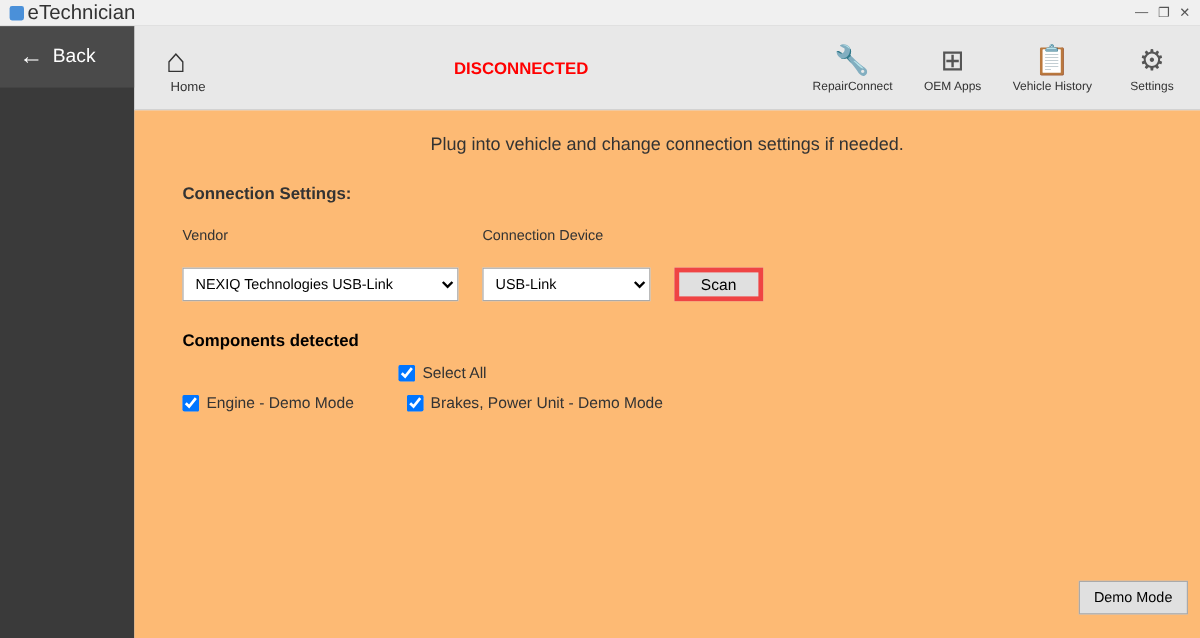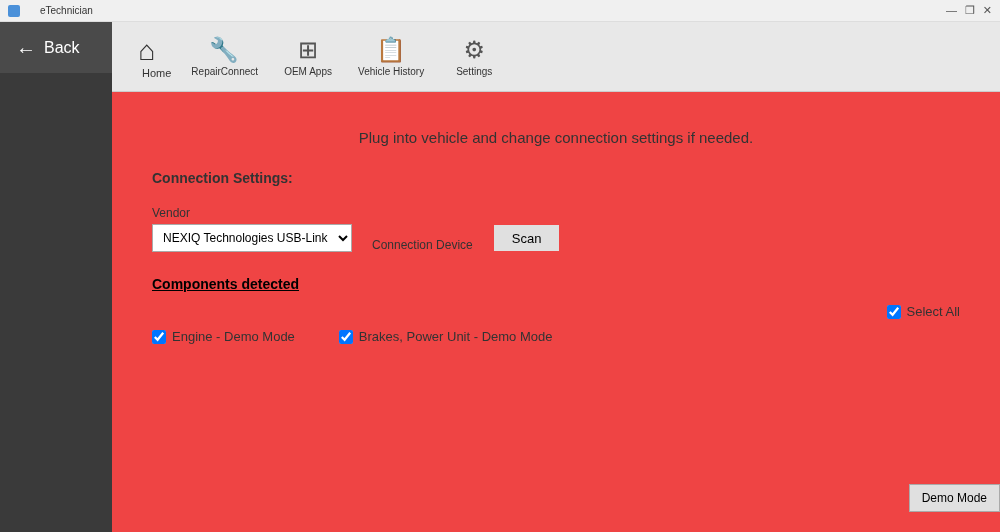--- a/index.html
+++ b/index.html
@@ -8,21 +8,21 @@
     
     #titlebar {
       height: 22px;
       background: #f0f0f0;
       display: flex;
       align-items: center;
       justify-content: space-between;
       padding: 0 8px;
       border-bottom: 1px solid #ddd;
     }
-    #titlebar .app-title { font-size: 10px; color: #333; display: flex; align-items: center; gap: 20px; }
+    #titlebar .app-title { font-size: 17px; color: #333; display: flex; align-items: center; gap: 3px; }
     #titlebar .app-title .app-icon { width: 12px; height: 12px; background: #4a90d9; border-radius: 2px; display: inline-flex; align-items: center; justify-content: center; }
     #titlebar .window-controls { display: flex; gap: 8px; }
     #titlebar .window-controls span { font-size: 11px; color: #555; cursor: pointer; }
 
     
     #app { display: flex; height: calc(532px - 22px); }
 
     
     #sidebar {
       width: 112px;
@@ -67,70 +67,70 @@
     .toolbar-home .house-icon { font-size: 28px; color: #333; }
     .toolbar-home .home-label { font-size: 11px; color: #333; margin-left: 20px; }
     .toolbar-right { display: flex; gap: 20px; align-items: center; }
     .toolbar-item { display: flex; flex-direction: column; align-items: center; cursor: pointer; min-width: 60px; }
     .toolbar-item .t-icon { font-size: 24px; color: #555; margin-bottom: 2px; }
     .toolbar-item .t-label { font-size: 10px; color: #333; text-align: center; }
 
     
     #content {
       flex: 1;
-      background: #ef4444;
-      padding: 37px 40px;
+      background: #fdba74;
+      padding: 20px 40px;
       position: relative;
     }
     .main-instruction {
       text-align: center;
       font-size: 15px;
       color: #333;
       margin-bottom: 24px;
     }
     .section-label {
       font-weight: bold;
       font-size: 14px;
       color: #333;
       margin-bottom: 20px;
     }
     .connection-row {
       display: flex;
       gap: 20px;
       align-items: flex-end;
       margin-bottom: 24px;
     }
-    .field-group { display: flex; flex-direction: column; gap: 4px; }
+    .field-group { display: flex; flex-direction: column; gap: 20px; }
     .field-label { font-size: 12px; color: #333; }
     .field-select {
       height: 28px;
       border: 1px solid #aaa;
       background: white;
       font-size: 12px;
       padding: 0 6px;
       cursor: pointer;
       appearance: auto;
     }
-    .vendor-select { width: 200px; }
+    .vendor-select { width: 230px; }
     .device-select { width: 140px; }
     .scan-btn {
       height: 28px;
       padding: 0 18px;
       background: #e0e0e0;
-      border: 1px solid #ef4444;
+      border: 4px solid #ef4444;
       font-size: 13px;
       cursor: pointer;
       font-weight: normal;
     }
 
     .components-section { margin-top: 8px; }
-    .components-title { font-weight: bold; font-size: 14px; margin-bottom: 12px; text-decoration: underline; }
+    .components-title { font-weight: bold; font-size: 14px; margin-bottom: 12px; }
     .select-all-row { margin-bottom: 10px; margin-left: 180px; }
     .checkbox-row { display: flex; align-items: center; gap: 44px; }
-    .checkbox-item { display: flex; align-items: center; gap: 6px; font-size: 13px; color: #333; justify-content: flex-end; }
+    .checkbox-item { display: flex; align-items: center; gap: 6px; font-size: 13px; color: #333; }
     .checkbox-item input[type=checkbox] { width: 14px; height: 14px; }
 
     
     #connect-btn {
       position: absolute;
       bottom: 20px;
       left: 50%;
       transform: translateX(-50%);
       background: #7dc130;
       border: none;
@@ -138,21 +138,21 @@
       font-size: 18px;
       font-weight: bold;
       padding: 12px 48px;
       cursor: pointer;
       border-radius: 2px;
     }
 
     #demo-mode-btn {
       position: absolute;
       bottom: 20px;
-      right: 0;
+      right: 10px;
       background: #e0e0e0;
       border: 1px solid #aaa;
       font-size: 12px;
       padding: 6px 12px;
       cursor: pointer;
     }
   </style>
 </head>
 <body>
 
@@ -176,20 +176,23 @@
       <span class="back-label">Back</span>
     </div>
   </div>
 
   <div id="topbar">
 
     <div id="toolbar">
       <div class="toolbar-home">
         <span class="house-icon">⌂</span>
         <span class="home-label">Home</span>
+      </div>
+      <div class="toolbar-status">
+        <span class="disconnected-text">DISCONNECTED</span>
       </div>
       <div class="toolbar-right">
         <div class="toolbar-item">
           <span class="t-icon">🔧</span>
           <span class="t-label">RepairConnect</span>
         </div>
         <div class="toolbar-item">
           <span class="t-icon">⊞</span>
           <span class="t-label">OEM Apps</span>
         </div>
@@ -209,20 +212,21 @@
 
       <div>
         <p class="section-label">Connection Settings:</p>
         <div class="connection-row">
           <div class="field-group">
             <label class="field-label">Vendor</label>
             <select class="field-select vendor-select"><option>NEXIQ Technologies USB-Link</option><option>Other Vendor</option></select>
           </div>
           <div class="field-group">
             <label class="field-label">Connection Device</label>
+            <select class="field-select device-select"><option>USB-Link</option><option>Bluetooth</option><option>WiFi</option></select>
           </div>
           <button class="scan-btn">Scan</button>
         </div>
       </div>
 
       <div class="components-section">
         <p class="components-title">Components detected</p>
         <div class="select-all-row">
           <label class="checkbox-item">
             <input type="checkbox" checked="" style="">

